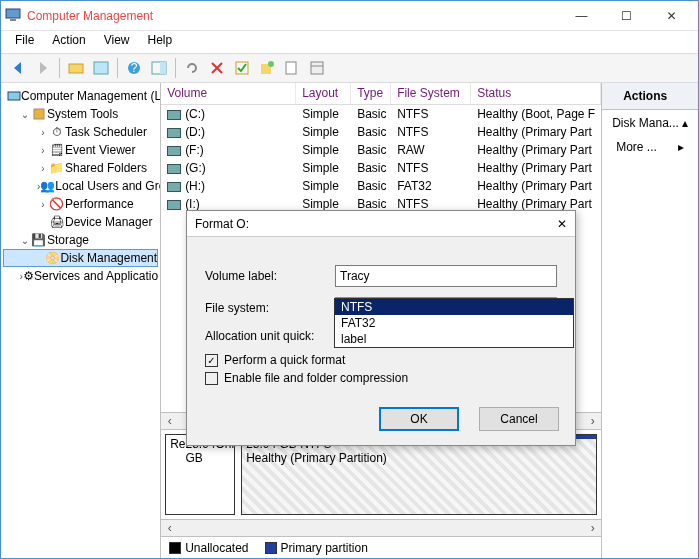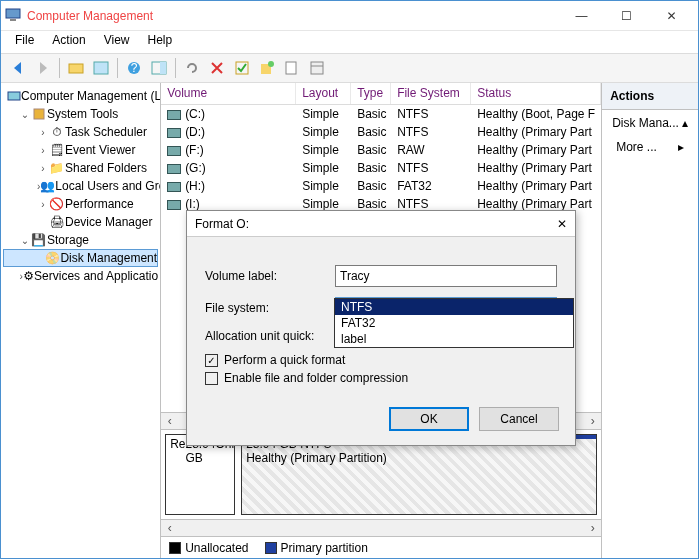--- a/index.html
+++ b/index.html
@@ -35,35 +35,35 @@
 .hscroll .ar { width: 17px; text-align: center; color: #555; }
 .hscroll .track { flex: 1; }
 .below { height: 90px; border-top: 1px solid #c0c0c0; display: flex; padding: 4px; gap: 6px; }
 .disk-label { width: 70px; border: 1px solid #333; background: #fff; padding: 2px 4px; display: flex; flex-direction: row; overflow: hidden; }
 .part { flex: 1; border: 1px solid #333; position: relative; padding: 2px 4px; display: flex; flex-direction: column; overflow: hidden; }
 .part .stripe { position: absolute; inset: 0; background: repeating-linear-gradient(45deg,#ccc 0 4px,#eee 4px 8px); opacity: .5; z-index: -1; }
 .part .bar { position: absolute; top: 0; left: 0; right: 0; height: 4px; background: #2040a0; }
 .legend { height: 22px; border-top: 1px solid #c0c0c0; display: flex; align-items: center; padding: 0 8px; gap: 16px; }
 .legend .sw { display: inline-block; width: 12px; height: 12px; border: 1px solid #333; margin-right: 4px; vertical-align: middle; }
 .actions { width: 105px; background: #fff; }
-.actions-hd { background: #eef2f7; padding: 6px 8px; font-weight: bold; border-bottom: 1px solid #c0c0c0; }
+.actions-hd { background: #eef2f7; padding: 6px 21px; font-weight: bold; border-bottom: 1px solid #c0c0c0; }
 .actions-item { padding: 6px 10px; display: flex; align-items: center; justify-content: space-between; }
 .actions-sub { padding: 4px 14px; display: flex; align-items: flex-start; justify-content: space-between; }
 
 .dialog { position: absolute; left: 186px; top: 210px; width: 390px; background: #f0f0f0; border: 1px solid #888; box-shadow: 2px 2px 8px rgba(0,0,0,.25); z-index: 50; }
 .dlg-title { height: 26px; background: #fff; display: flex; align-items: center; padding: 0 8px; border-bottom: 1px solid #ccc; }
 .dlg-title .t { flex: 1; }
 .dlg-body { padding: 28px 18px 10px; }
 .dlg-row { display: flex; align-items: center; margin-bottom: 10px; }
 .dlg-row .lbl { width: 130px; }
 .dlg-row input[type=text], .dlg-row .sel { flex: 1; height: 22px; border: 1px solid #7a7a7a; background: #fff; padding: 0 4px; }
 .sel { display: flex; align-items: center; justify-content: space-between; background: #cde6ff !important; border: 1px solid #5b9bd5 !important; }
 .chkrow { display: flex; align-items: center; gap: 6px; margin: 4px 0; }
 .chkbox { width: 13px; height: 13px; border: 1px solid #333; display: flex; align-items: center; justify-content: center; font-size: 10px; }
-.dlg-btns { display: flex; justify-content: flex-end; gap: 10px; padding: 8px 16px 14px; }
+.dlg-btns { display: flex; justify-content: flex-end; gap: 20px; padding: 8px 16px 14px; }
 .dlg-btns button { width: 80px; height: 24px; background: #e1e1e1; border: 1px solid #adadad; }
 .dlg-btns button.primary { border: 2px solid #0078d7; }
 .dropdown { position: absolute; left: 334px; top: 298px; width: 240px; background: #fff; border: 1px solid #333; z-index: 60; }
 .dropdown div { padding: 1px 6px; }
 .dropdown div.selop { background: #0a246a; color: #fff; }
 </style>
 </head>
 <body>
 
 <div class="window">

